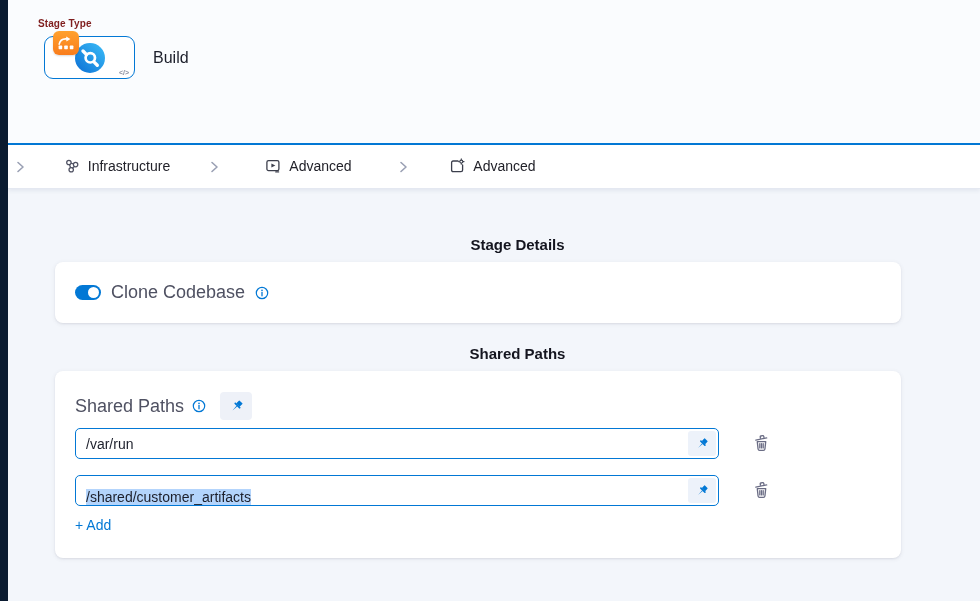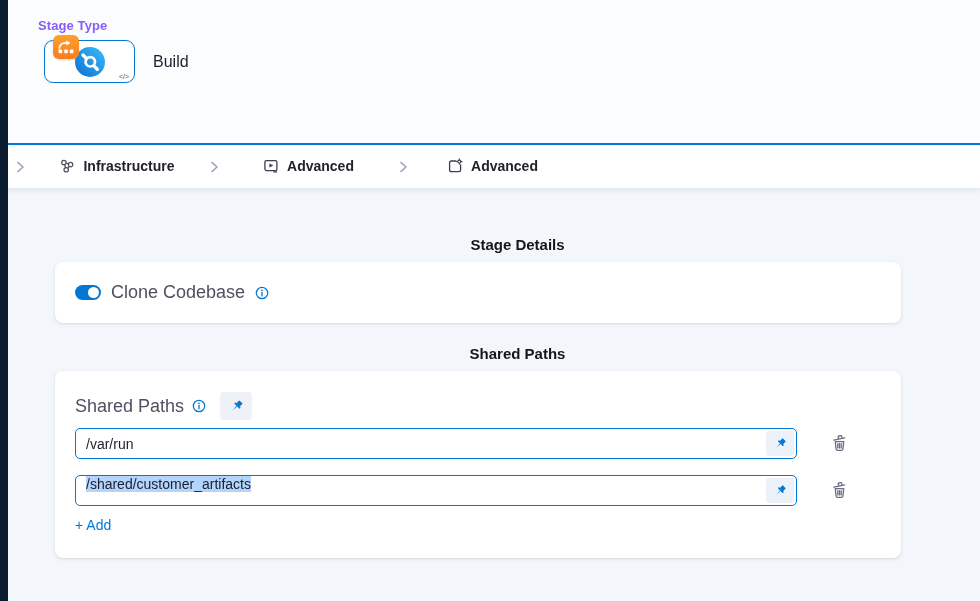--- a/index.html
+++ b/index.html
@@ -4,36 +4,36 @@
 <style>
   * { margin:0; padding:0; box-sizing:border-box; }
   html,body { width:980px; height:601px; overflow:hidden; }
   body { font-family:"Liberation Sans", sans-serif; background:#f3f6fb; position:relative; }
 
   .left-strip { position:absolute; left:0; top:0; width:8px; height:601px; background:#0a1b30; z-index:10; }
   .main { margin-left:8px; height:601px; display:flex; flex-direction:column; }
 
   
   .top-panel { height:145px; background:#fafcfe; border-bottom:2px solid #0278d5; padding:18px 0 0 30px; }
-  .stage-type-label { font-size:13px; font-weight:600; color:#8b5cf6; margin-bottom:7px; letter-spacing:.1px; }
+  .stage-type-label { font-size:10px; font-weight:600; color:#7f1d1d; margin-bottom:7px; letter-spacing:.1px; }
   .stage-row { display:flex; align-items:center; }
   .stage-card { position:relative; width:91px; height:43px; margin-left:6px; background:#fff;
     border:1.6px solid #0278d5; border-radius:9px; display:flex; align-items:center; justify-content:center; }
   .ci-badge { position:absolute; left:8px; top:-6px; width:26px; height:24px; border-radius:6px;
     background:linear-gradient(180deg,#ffa12e,#f97d1c); display:flex; align-items:center; justify-content:center;
     box-shadow:0 1px 2px rgba(0,0,0,.15); }
   .build-circle { width:30px; height:30px; }
   .code-glyph { position:absolute; right:5px; bottom:2px; font-size:7px; color:#8a8e9f; font-weight:700; }
   .stage-name { margin-left:18px; font-size:16px; color:#1c1f2b; }
 
   
   .tab-bar { height:44px; background:#fff; display:flex; align-items:stretch;
     box-shadow:inset 0 -1px 0 #e4e8f1, 0 2px 4px rgba(40,60,100,.08); position:relative; z-index:2; }
   .tab { display:flex; align-items:center; justify-content:center; gap:8px; font-size:14px; color:#22222a;
-    font-weight:700; cursor:pointer; border-bottom:3px solid transparent; }
+    font-weight:400; cursor:pointer; border-bottom:3px solid transparent; }
   .tab.active { border-bottom-color:#0278d5; font-weight:600; color:#14151f; }
   .tab-1 { width:137px; } .tab-2 { width:170px; } .tab-3 { width:165px; } .tab-4 { width:155px; }
   .tab-sep { width:24px; display:flex; align-items:center; justify-content:center; }
 
   
   .content { flex:1; background:#f3f6fb; padding:0 0 0 47px; }
   .section-heading { font-size:15px; font-weight:700; color:#14151f;text-align:center; }
   .h-stage-details { margin:47px 0 9px 0; }
   .h-shared-paths { margin:22px 0 9px 0; }
   .card { width:846px; background:#fff; border-radius:8px;
@@ -44,25 +44,25 @@
   .toggle .knob { position:absolute; right:2px; top:2px; width:11px; height:11px; border-radius:50%; background:#fff; }
   .field-label { font-size:18px; color:#4f5162; }
 
   .card-shared-paths { padding:21px 20px 24px 20px; }
   .label-row { display:flex; align-items:center; gap:8px; height:28px; }
   .pin-button { width:32px; height:28px; margin-left:6px; background:#eef1f8; border:none; border-radius:4px;
     display:flex; align-items:center; justify-content:center; cursor:pointer; }
 
   .path-row { display:flex; align-items:center; margin-top:8px; }
   .path-row + .path-row { margin-top:16px; }
-  .path-input-wrap { width:722px; height:31px; border:1.5px solid #0278d5; border-radius:5px; background:#fff;
+  .path-input-wrap { width:644px; height:31px; border:1.5px solid #0278d5; border-radius:5px; background:#fff;
     display:flex; align-items:stretch; overflow:hidden; }
   .path-input { flex:1; border:none; outline:none; background:transparent; font-family:"Liberation Sans",sans-serif;
     font-size:14px; color:#1c1f2b; padding:0 8px 0 10px; }
-  .path-input-div { flex:1; display:flex; align-items:flex-start; font-size:14px; color:#1c1f2b; padding:0 8px 0 10px; }
+  .path-input-div { flex:1; display:flex; align-items:flex-end; font-size:14px; color:#1c1f2b; padding:0 8px 0 10px; }
   .sel { background:#b3d4fc; }
   .pin-suffix { width:28px; margin:2px; border-radius:3px; background:#edf2fa; display:flex; align-items:center;
     justify-content:center; cursor:pointer; flex:0 0 auto; }
   .trash-button { margin-left:31px; width:22px; height:22px; background:none; border:none; cursor:pointer;
     display:flex; align-items:center; justify-content:center; }
   .add-link { display:inline-block; margin-top:11px; font-size:14px; font-weight:500; color:#0278d5;
     cursor:pointer; text-decoration:none; }
 </style>
 </head>
 <body>

